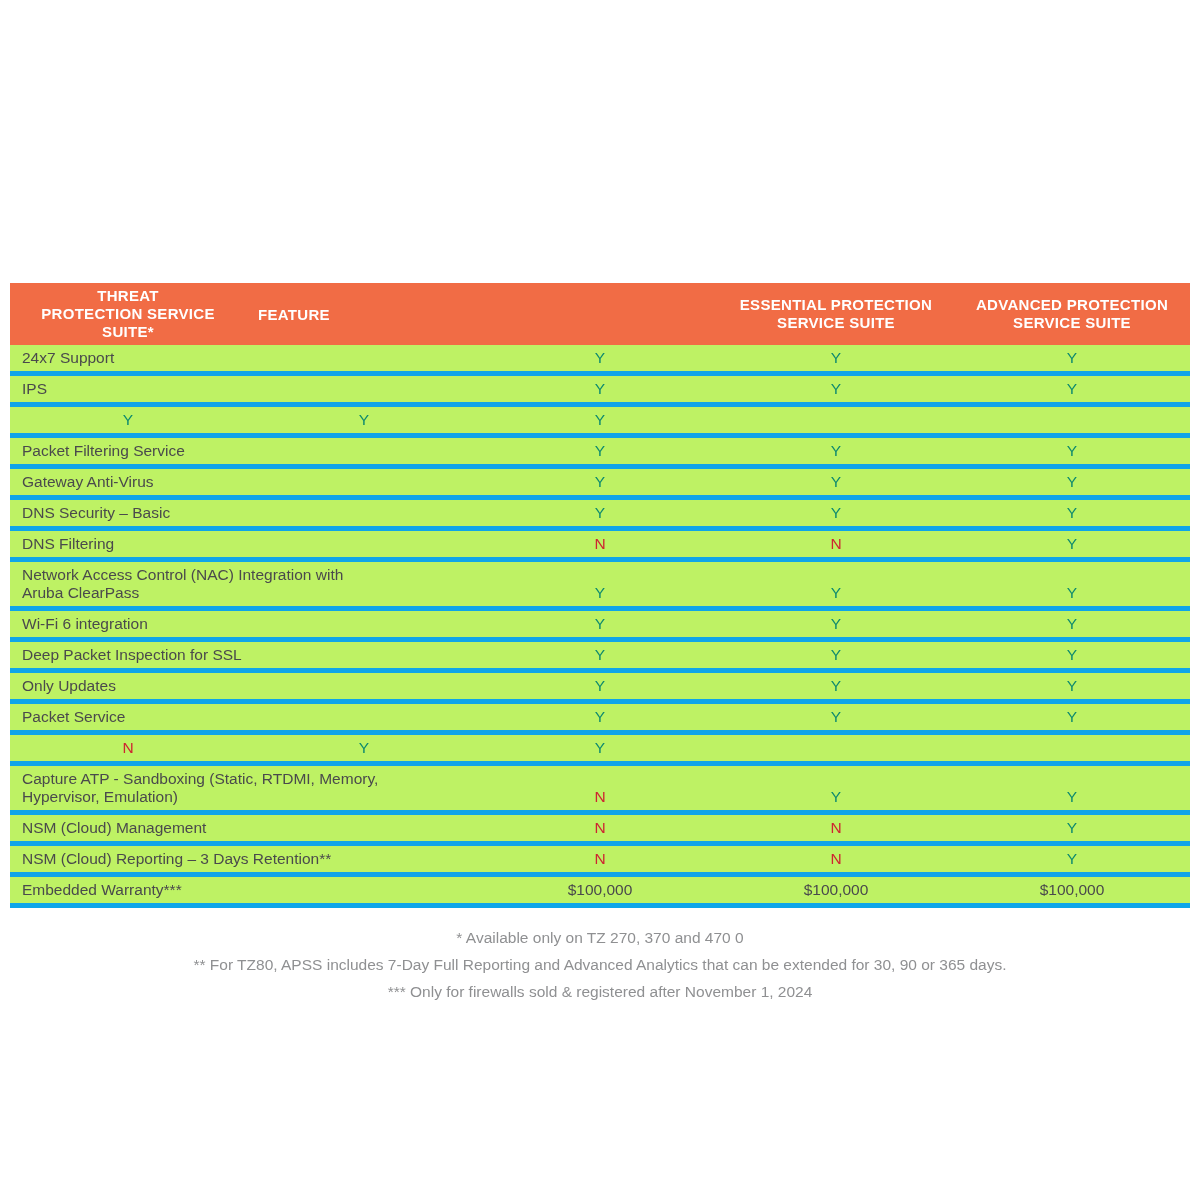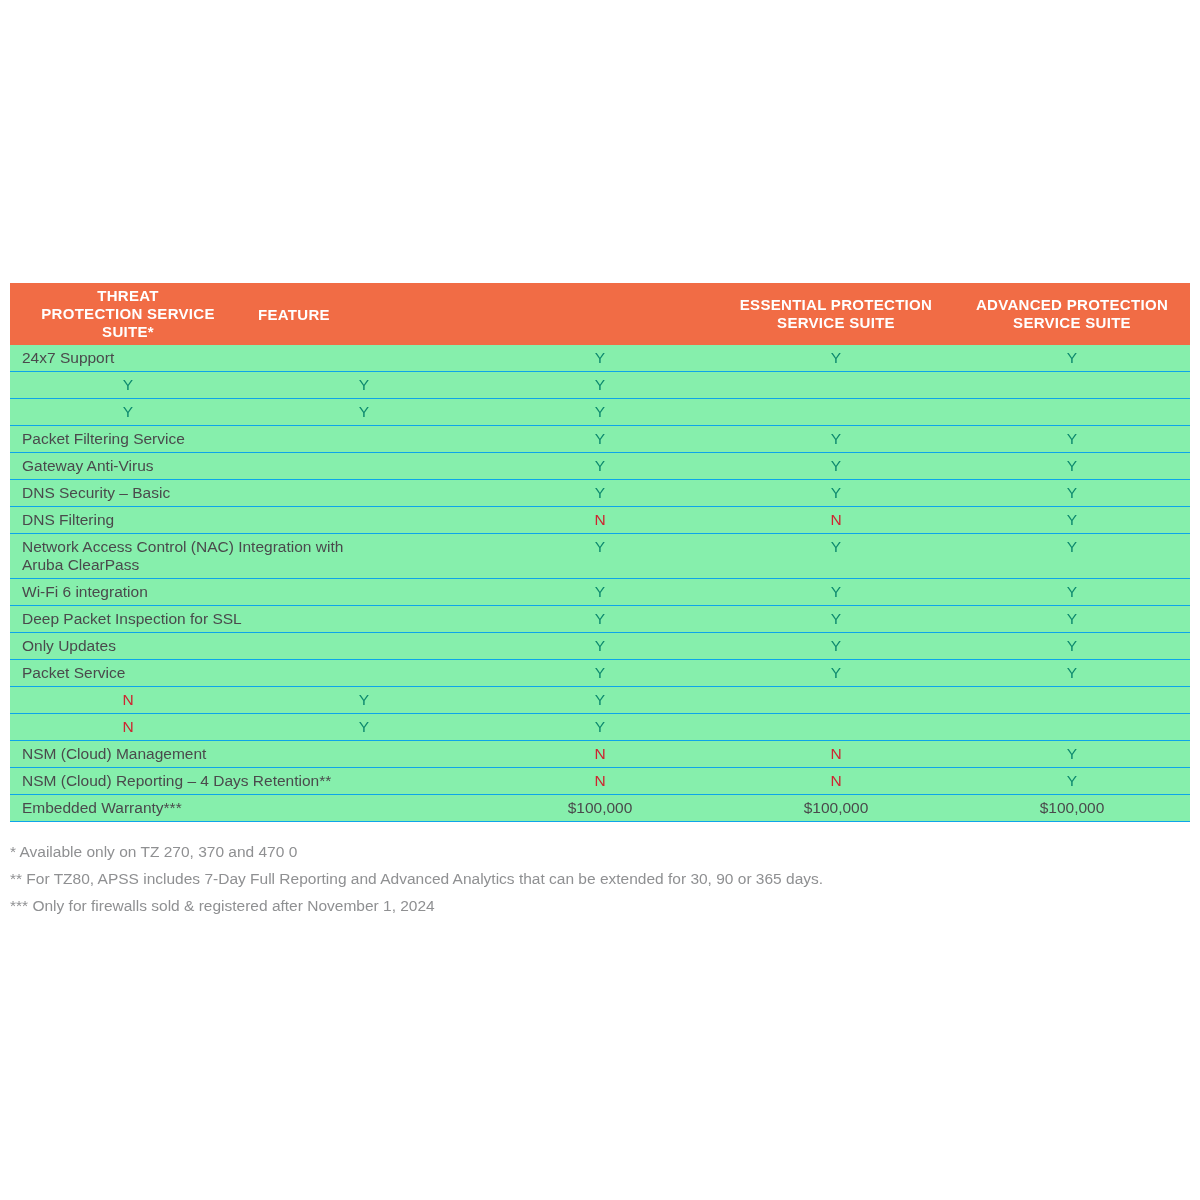--- a/index.html
+++ b/index.html
@@ -43,23 +43,23 @@
   .th.val-col {
     width: 20%;
     justify-content: center;
     text-align: center;
     white-space: pre-line;
     line-height: 18px;
   }
   
   .row {
     display: flex;
-    align-items: flex-start;
-    border-bottom: 1px solid #0ea5e9;
-    background: #86efac;
+    align-items: flex-end;
+    border-bottom: 5px solid #0ea5e9;
+    background: #bef264;
   }
   .cell {
     font-size: 15.5px;
     line-height: 18px;
     padding: 4px 0;
     color: #4A4A4C;
   }
   .cell.feature {
     width: 40%;
     padding-left: 12px;
@@ -68,20 +68,21 @@
   .cell.val {
     width: 20%;
     text-align: center;
   }
   .cell.val.yes { color: #0E8A6E; }
   .cell.val.no  { color: #CE2430; }
   
   .footnotes {
     margin-top: 16px;
     padding-left: 0px;
+    text-align: center;
   }
   .footnote {
     font-size: 15.5px;
     line-height: 27px;
     color: #8F9092;
   }
 </style>
 </head>
 <body>
 
@@ -99,20 +100,21 @@
 SERVICE SUITE</div>
     </div>
 
     <div class="row">
       <div class="cell feature">24x7 Support</div>
       <div class="cell val yes">Y</div>
       <div class="cell val yes">Y</div>
       <div class="cell val yes">Y</div>
     </div>
     <div class="row">
+      <div class="cell feature">IPS</div>
       <div class="cell val yes">Y</div>
       <div class="cell val yes">Y</div>
       <div class="cell val yes">Y</div>
     </div>
     <div class="row">
       <div class="cell val yes">Y</div>
       <div class="cell val yes">Y</div>
       <div class="cell val yes">Y</div>
     </div>
     <div class="row">
@@ -169,32 +171,34 @@
       <div class="cell val yes">Y</div>
       <div class="cell val yes">Y</div>
       <div class="cell val yes">Y</div>
     </div>
     <div class="row">
       <div class="cell val no">N</div>
       <div class="cell val yes">Y</div>
       <div class="cell val yes">Y</div>
     </div>
     <div class="row">
+      <div class="cell feature">Capture ATP -  Sandboxing (Static, RTDMI, Memory,
+Hypervisor, Emulation)</div>
       <div class="cell val no">N</div>
       <div class="cell val yes">Y</div>
       <div class="cell val yes">Y</div>
     </div>
     <div class="row">
       <div class="cell feature">NSM (Cloud) Management</div>
       <div class="cell val no">N</div>
       <div class="cell val no">N</div>
       <div class="cell val yes">Y</div>
     </div>
     <div class="row">
-      <div class="cell feature">NSM (Cloud) Reporting – 4 Days Retention**</div>
+      <div class="cell feature">NSM (Cloud) Reporting – 3 Days Retention**</div>
       <div class="cell val no">N</div>
       <div class="cell val no">N</div>
       <div class="cell val yes">Y</div>
     </div>
     <div class="row">
       <div class="cell feature">Embedded Warranty***</div>
       <div class="cell val">$100,000</div>
       <div class="cell val">$100,000</div>
       <div class="cell val">$100,000</div>
     </div>

